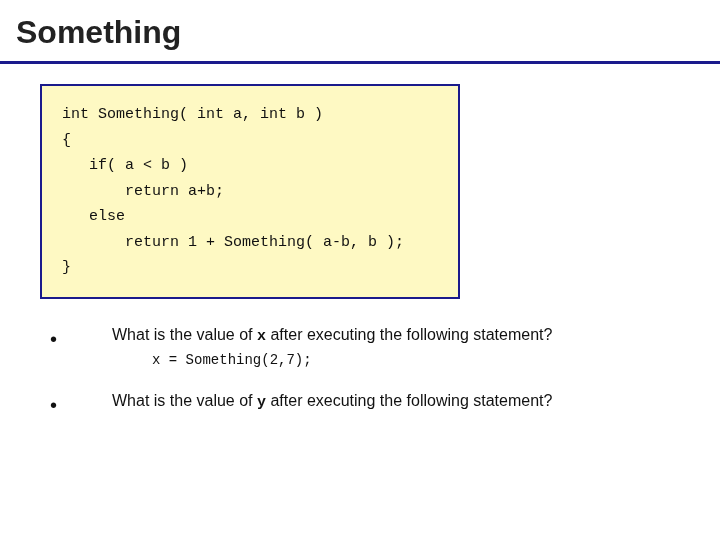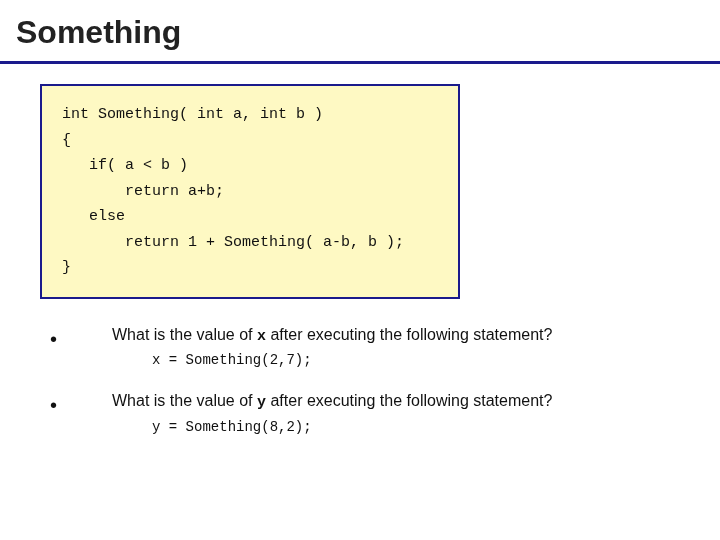--- a/index.html
+++ b/index.html
@@ -111,17 +111,16 @@
       <span class="bullet-dot">•</span>
       <span class="bullet-text">
         What is the value of <span class="inline-code">x</span> after executing the following statement?<br>
         <span class="bullet-code-line">x = Something(2,7);</span>
       </span>
     </div>
     <div class="bullet-item">
       <span class="bullet-dot">•</span>
       <span class="bullet-text">
         What is the value of <span class="inline-code">y</span> after executing the following statement?<br>
-        <span class="bullet-code-line">y = Something(8,2);</span>
       </span>
     </div>
   </div>
 </div>
 
 </body></html>

